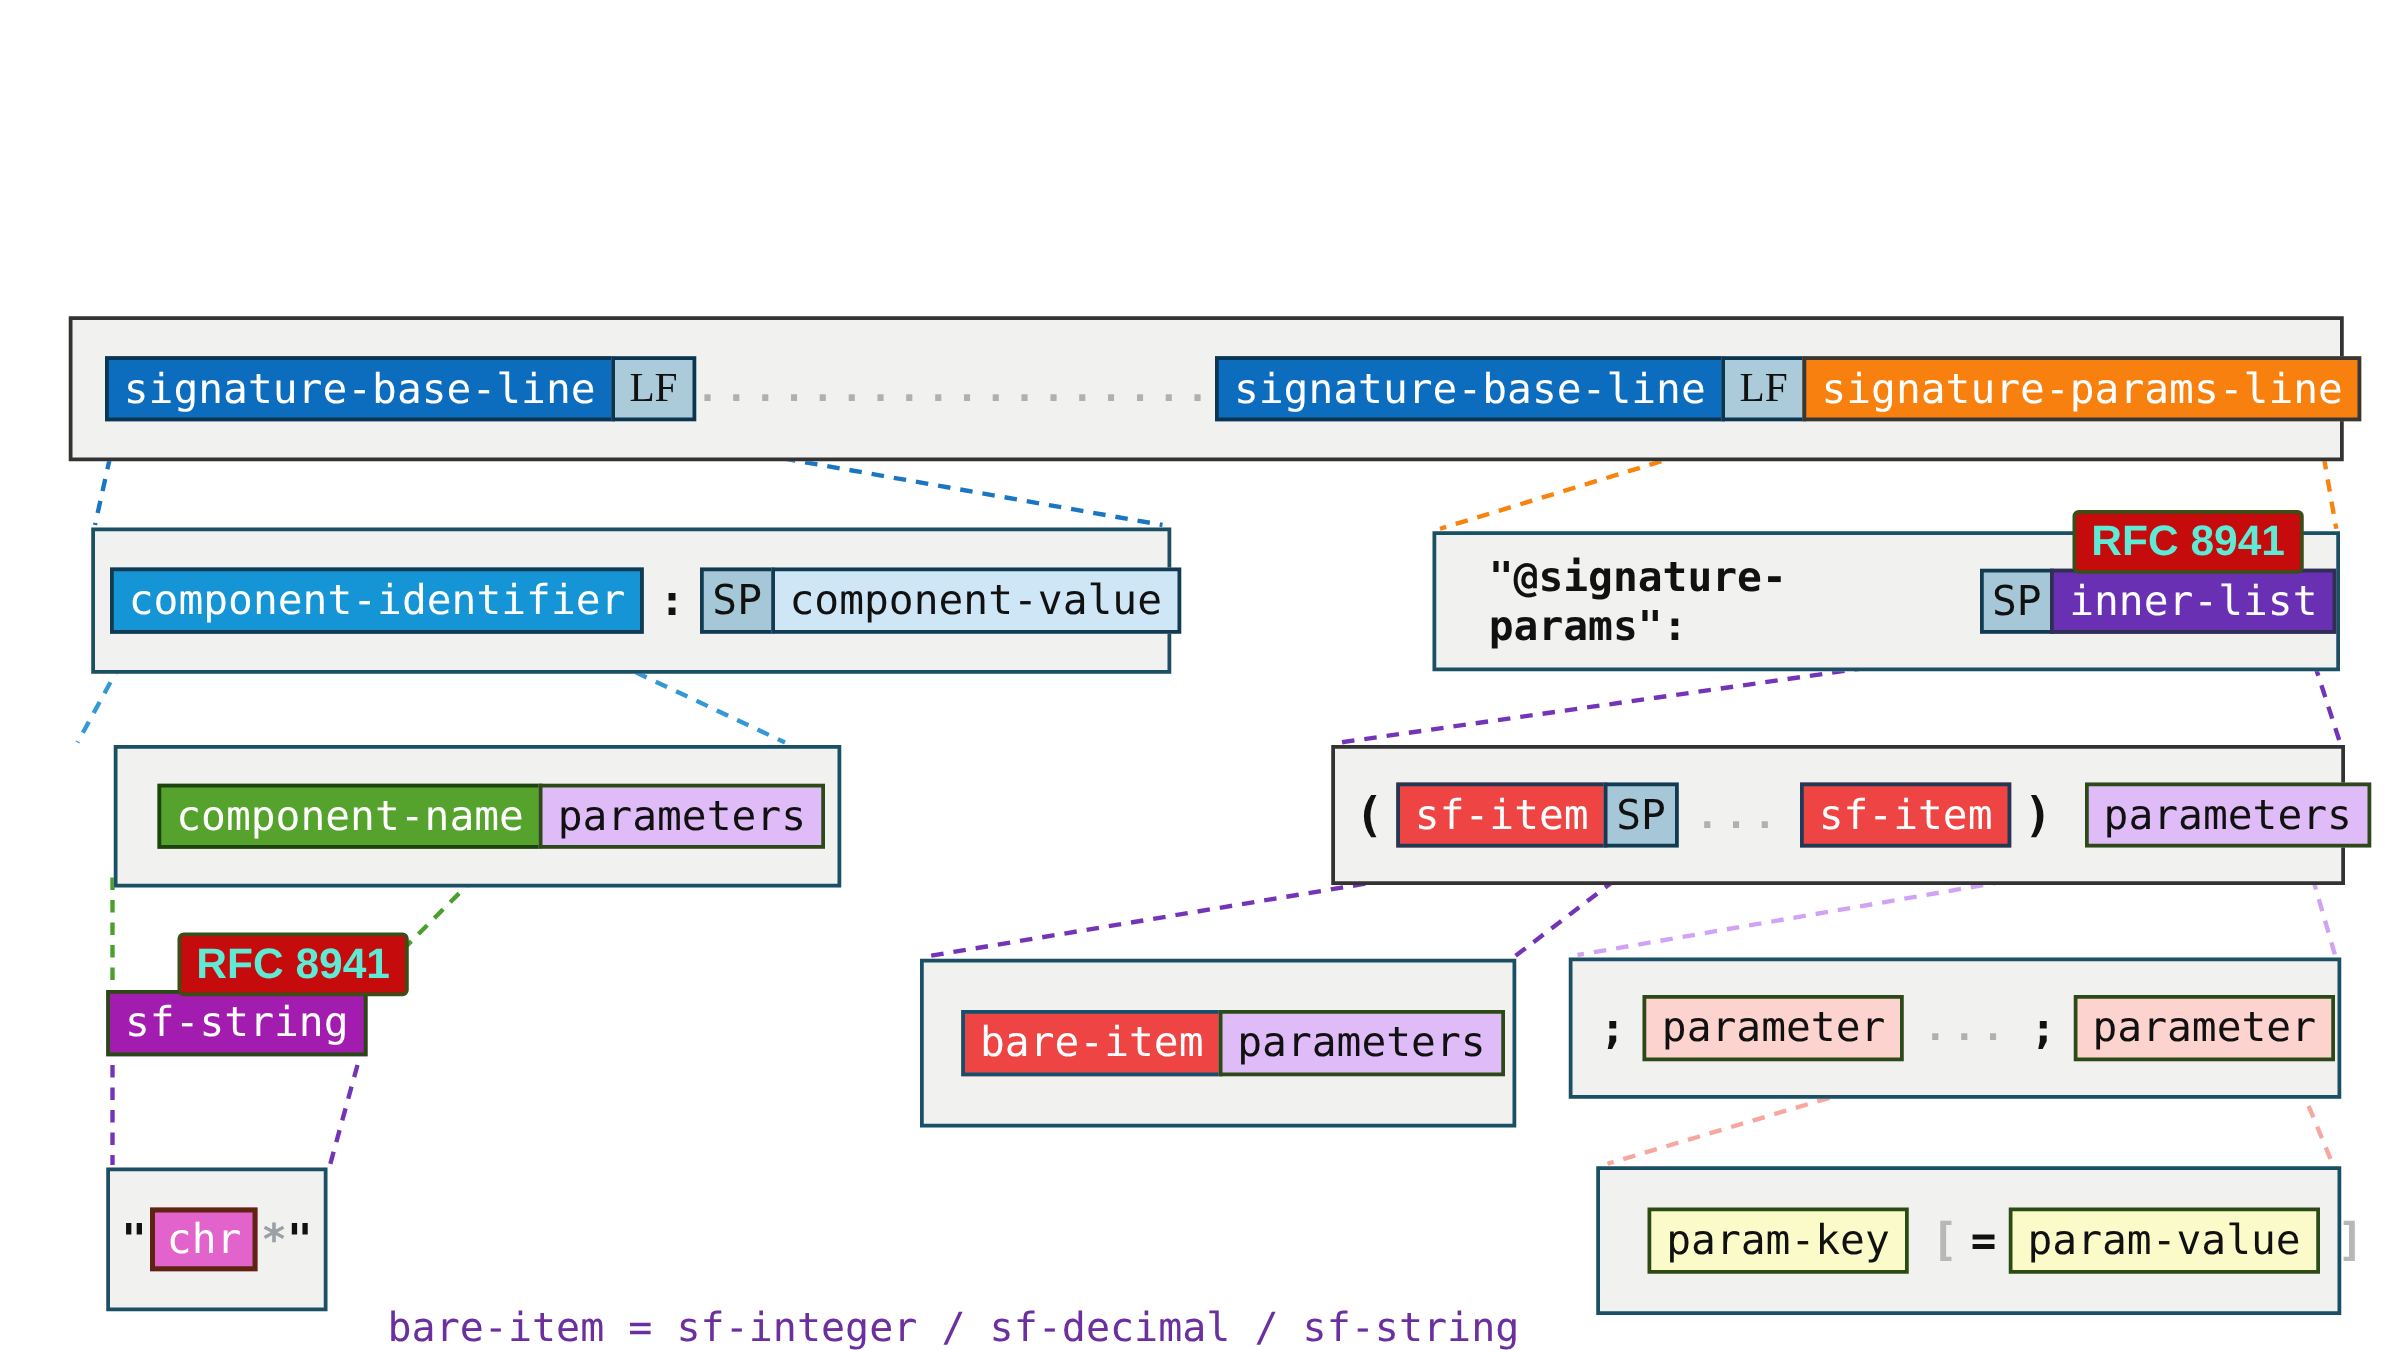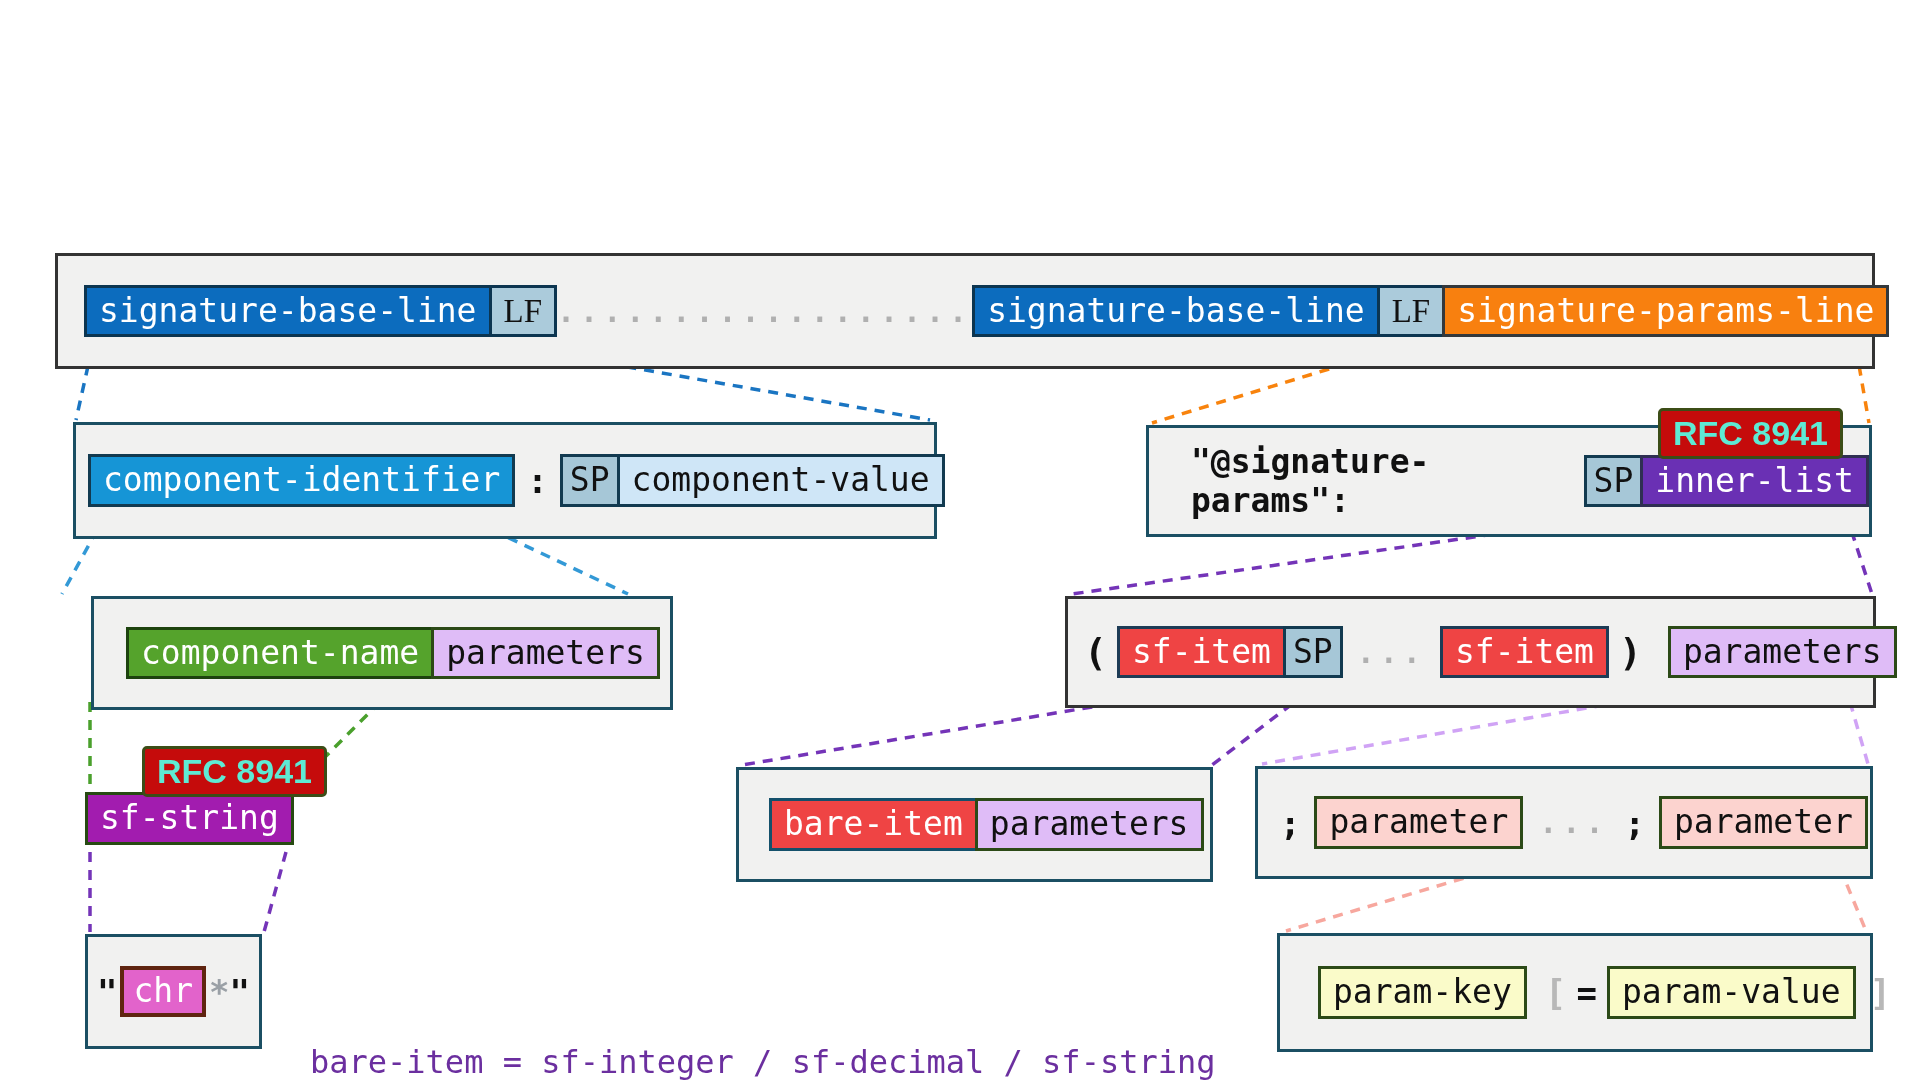--- a/index.html
+++ b/index.html
@@ -104,21 +104,21 @@
     <span class="tok sp black joined" style="padding:5px 7px;">SP</span>
     <span class="dim" style="margin:0 14px;">...</span>
     <span class="tok purple white">sf-item</span>
     <span class="punct" style="margin:0 0 0 10px;font-size:38px;">)</span>
     <span class="tok lilac black" style="margin-left:26px;">parameters</span>
   </div>
 
   <span class="badge" style="left:142px;top:746px;">RFC 8941</span>
   <span class="tok purplegrn white" style="position:absolute;left:85px;top:792px;z-index:2;">sf-string</span>
 
-  <div class="frame" style="left:736px;top:767px;width:477px;height:115px;padding-left:30px;">
+  <div class="frame" style="left:736px;top:767px;width:477px;height:135px;padding-left:30px;">
     <span class="tok purple white" style="border-color:#14506b;">bare-item</span>
     <span class="tok lilac black joined">parameters</span>
   </div>
 
   <div class="frame" style="left:1255px;top:766px;width:618px;height:113px;padding-left:22px;">
     <span class="punct">;</span>
     <span class="tok pink black" style="margin-left:14px;">parameter</span>
     <span class="dim" style="margin:0 16px;">...</span>
     <span class="punct">;</span>
     <span class="tok pink black" style="margin-left:14px;">parameter</span>

